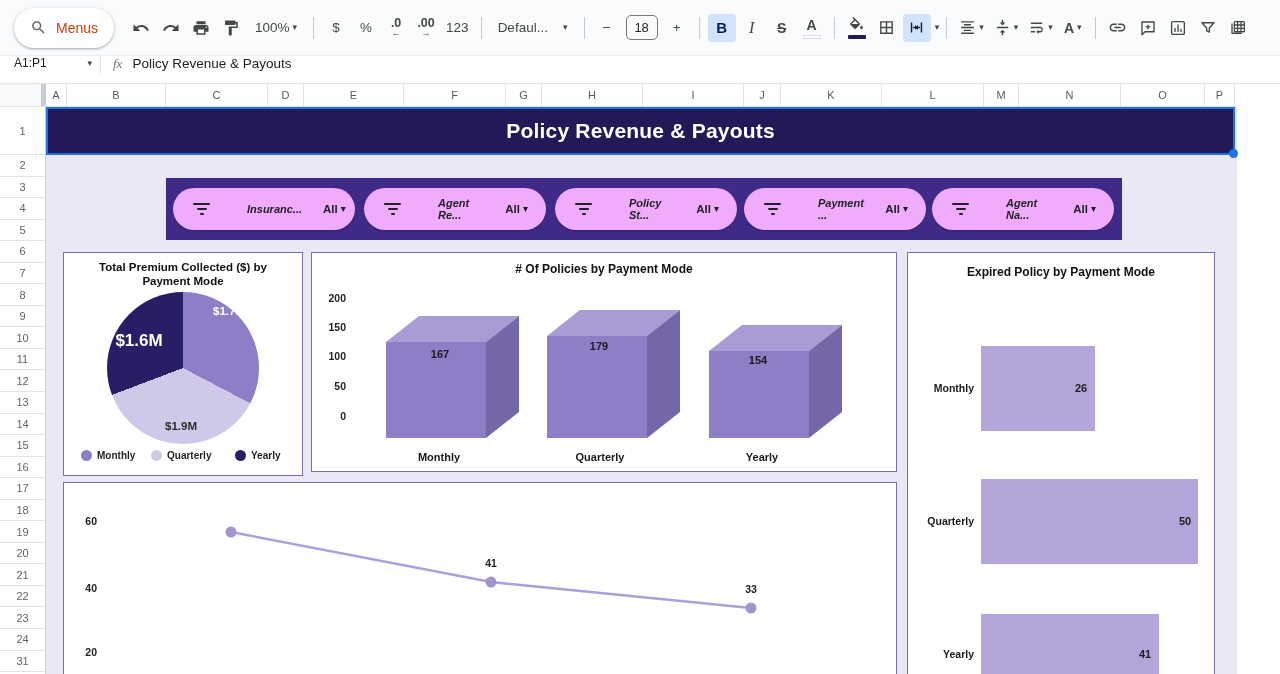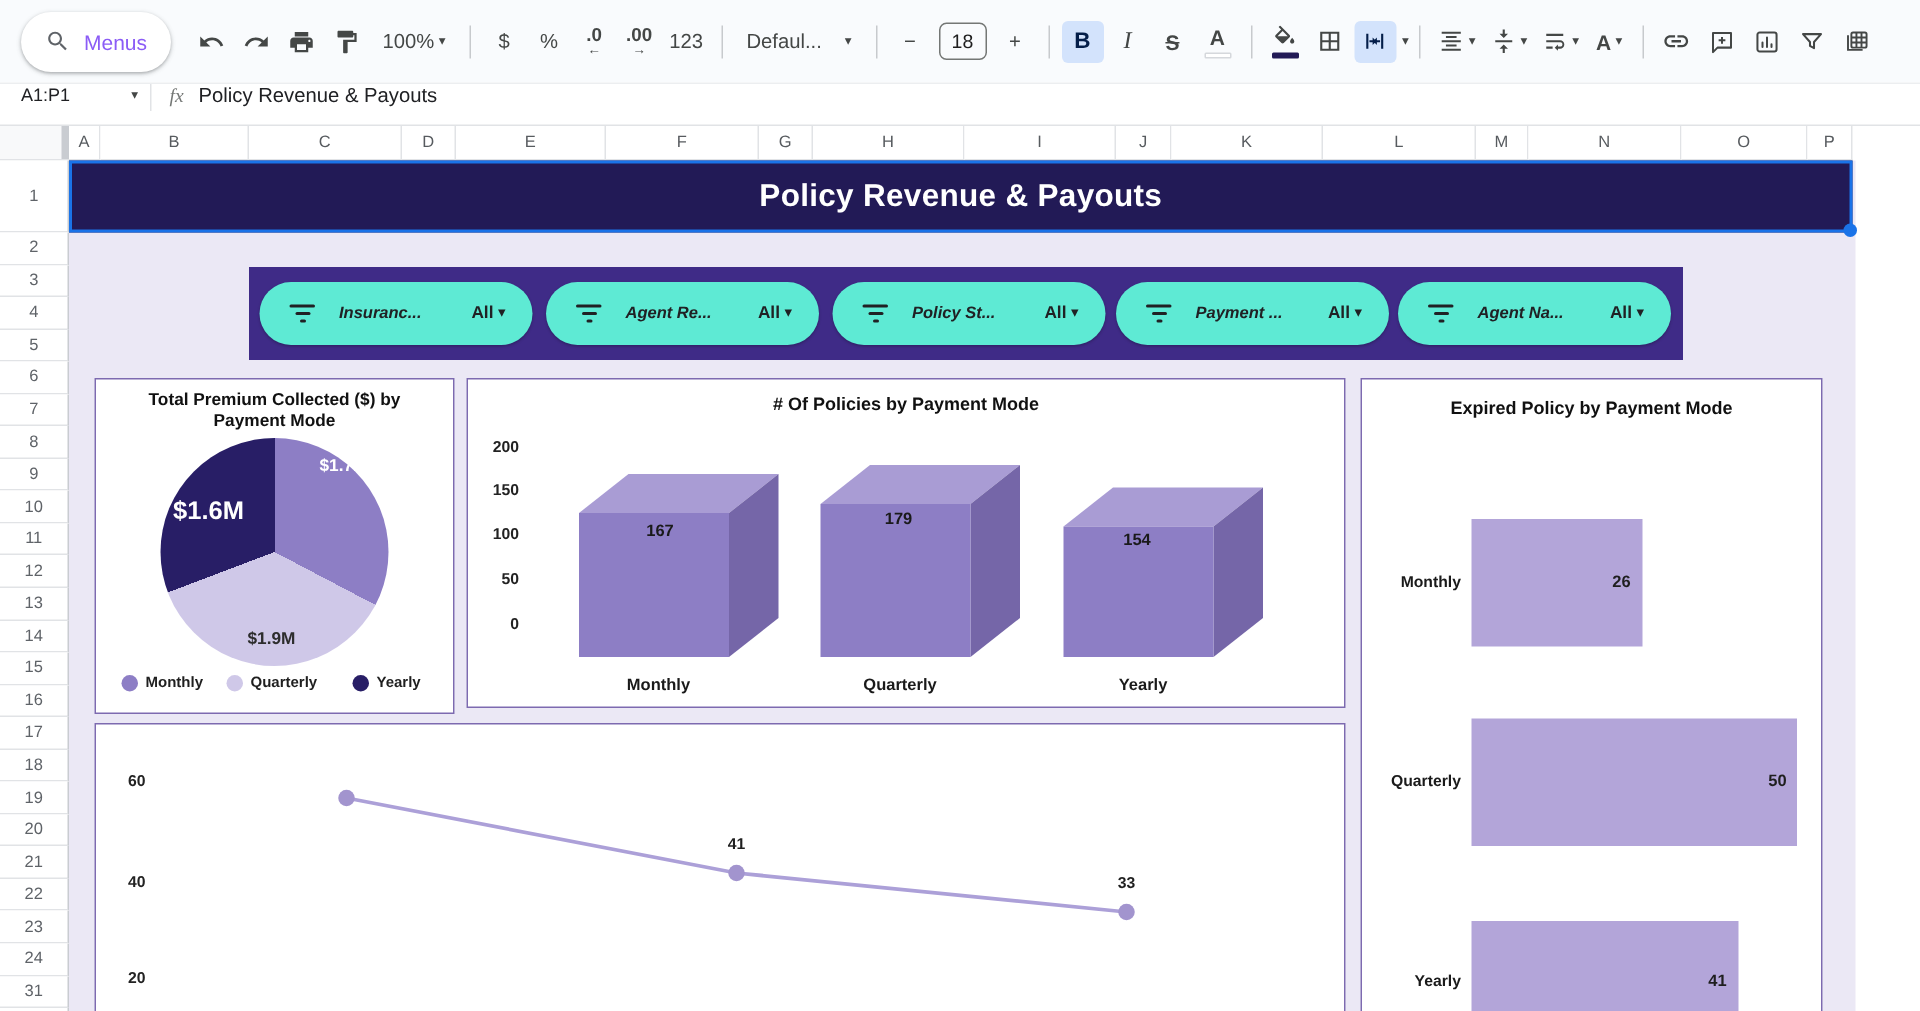--- a/index.html
+++ b/index.html
@@ -6,21 +6,21 @@
   html,body { width:1280px; height:674px; overflow:hidden; background:#fff;
     font-family:"Liberation Sans","DejaVu Sans",sans-serif; }
   .app { position:relative; width:1280px; height:674px; overflow:hidden; background:#fff; }
 
   
   .toolbar { position:absolute; left:0; top:0; width:1280px; height:55px; background:#f9fbfd;
     display:flex; align-items:center; padding-left:14px; }
   .menus-pill { height:40px; min-width:100px; background:#fff; border-radius:20px;
     box-shadow:0 1px 2px rgba(60,64,67,.3),0 1px 3px 1px rgba(60,64,67,.12);
     display:flex; align-items:center; gap:9px; padding:0 16px; margin-right:12px; cursor:pointer; }
-  .menus-pill span { font-size:14px; color:#8b5cf6; }
+  .menus-pill span { font-size:14px; color:#c2410c; }
   .tbtn { height:28px; min-width:28px; border:none; background:transparent; border-radius:4px;
     display:flex; align-items:center; justify-content:center; color:#444746; font-size:13.5px;
     cursor:pointer; padding:0 4px; margin:0 1px; position:relative; }
   .tbtn.active { background:#d3e3fc; color:#041e49; }
   .tbtn svg { display:block; }
   .tdiv { width:1px; height:22px; background:#c7cacd; margin:0 7px; }
   .caret { font-size:9px; color:#444746; margin-left:3px; line-height:1; }
   .zoomsel { display:flex; align-items:center; padding:0 8px; }
   .fontsel { display:flex; align-items:center; min-width:86px; justify-content:space-between; padding:0 8px; }
   .sizebox { width:32px; height:25px; border:1px solid #747775; border-radius:5px; display:flex;
@@ -58,22 +58,22 @@
   .sheet { position:absolute; left:46px; top:107px; width:1234px; height:567px; background:#fff; }
   .sheet-fill { position:absolute; left:0; top:0; width:1191px; height:567px; background:var(--sheet-background); }
 
   .banner { position:absolute; left:0; top:0; width:1189px; height:48px; background:var(--banner-navy);
     border:2px solid var(--accent-selection); display:flex; align-items:center; justify-content:center; cursor:cell; }
   .banner span { color:#fff; font-weight:bold; font-size:21px; letter-spacing:.2px; }
   .sel-handle { position:absolute; right:-5px; bottom:-5px; width:9px; height:9px; border-radius:50%;
     background:var(--accent-selection); cursor:crosshair; }
 
   .slicer-band { position:absolute; left:120px; top:71px; width:956px; height:62px; background:var(--slicer-band-purple); }
-  .slicer { position:absolute; top:10px; height:42px; width:182px; background:#5eead4; border-radius:21px;
-    box-shadow:0 1px 2px rgba(0,0,0,.25); display:flex; align-items:center; padding:0 18px 0 20px; cursor:pointer; }
+  .slicer { position:absolute; top:10px; height:42px; width:182px; background:#f0abfc; border-radius:21px;
+    box-shadow:0 1px 2px rgba(0,0,0,.25); display:flex; align-items:center; padding:0 18px 0 20px; cursor:pointer;gap:21px; }
   .flt { display:flex; flex-direction:column; align-items:center; gap:2.5px; margin-right:16px; }
   .flt i { display:block; height:2.5px; background:#202124; border-radius:1px; }
   .flt i:nth-child(1){ width:17px; } .flt i:nth-child(2){ width:10px; } .flt i:nth-child(3){ width:4px; }
   .slabel { font-size:11px; font-weight:bold; font-style:italic; color:#202124; }
   .sval { margin-left:auto; font-size:11.5px; font-weight:bold; color:#202124; display:flex; align-items:center; }
   .sval .caret { font-size:10px; color:#202124; }
 
   .chart { position:absolute; background:#fff; border:1px solid var(--chart-border); }
   .ctitle { position:absolute; left:0; right:0; text-align:center; font-weight:bold; color:#111; }
 

